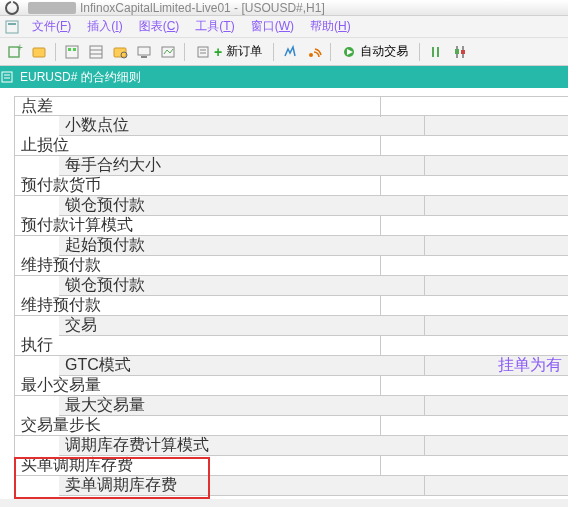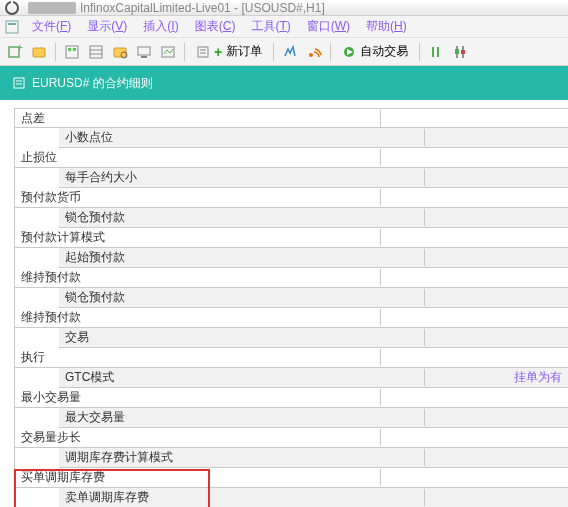--- a/index.html
+++ b/index.html
@@ -63,26 +63,26 @@
   .tb-sep { width: 1px; height: 18px; background: #c8c8c8; margin: 0 3px; }
   .tb-text-btn {
     height: 22px;
     display: flex; align-items: center;
     padding: 0 6px;
     gap: 4px;
   }
   .tb-plus { color: #2aa82a; font-weight: bold; font-size: 14px; }
   .candle-icon svg { display: block; }
   .panel-header {
-    height: 34px;
+    height: 22px;
     background: #26b8a8;
     color: #fff;
     display: flex;
     align-items: center;
-    padding: 0 12px;
+    padding: 0 0;
     gap: 6px;
     font-size: 12px;
   }
   .panel-header-icon {
     width: 14px; height: 14px;
     display: flex; align-items: center; justify-content: center;
   }
   .content {
     padding: 8px 0 0 14px;
     background: #fff;
@@ -90,21 +90,21 @@
     overflow: hidden;
   }
   .grid {
     border-left: 1px solid #c9c9c9;
   }
   .row {
     display: flex;
     align-items: center;
     height: 20px;
     border-bottom: 1px solid #c9c9c9;
-    font-size: 12px;
+    font-size: 16px;
     color: #333;
   }
   .row:first-child { border-top: 1px solid #c9c9c9; }
   .cell-label {
     width: 366px;
     padding: 0 6px;
     border-right: 1px solid #c9c9c9;
     white-space: nowrap;
     overflow: hidden;
   }
@@ -139,21 +139,20 @@
 </div>
 
 <div class="menubar">
   <span class="menu-icon">
     <svg width="14" height="14" viewBox="0 0 14 14">
         <rect x="1" y="1" width="12" height="12" fill="none" stroke="#7aa" stroke-width="1"></rect>
         <rect x="3" y="3" width="8" height="2" fill="#7aa"></rect>
       </svg>
   </span>
   <span class="menu-item"><span>文件</span>(<span class="uk">F</span>)</span>
-  <span class="menu-item"><span>显示</span>(<span class="uk">V</span>)</span>
   <span class="menu-item"><span>插入</span>(<span class="uk">I</span>)</span>
   <span class="menu-item"><span>图表</span>(<span class="uk">C</span>)</span>
   <span class="menu-item"><span>工具</span>(<span class="uk">T</span>)</span>
   <span class="menu-item"><span>窗口</span>(<span class="uk">W</span>)</span>
   <span class="menu-item"><span>帮助</span>(<span class="uk">H</span>)</span>
 </div>
 
 <div class="toolbar">
   <div class="tb-btn">
       <svg width="16" height="16">

